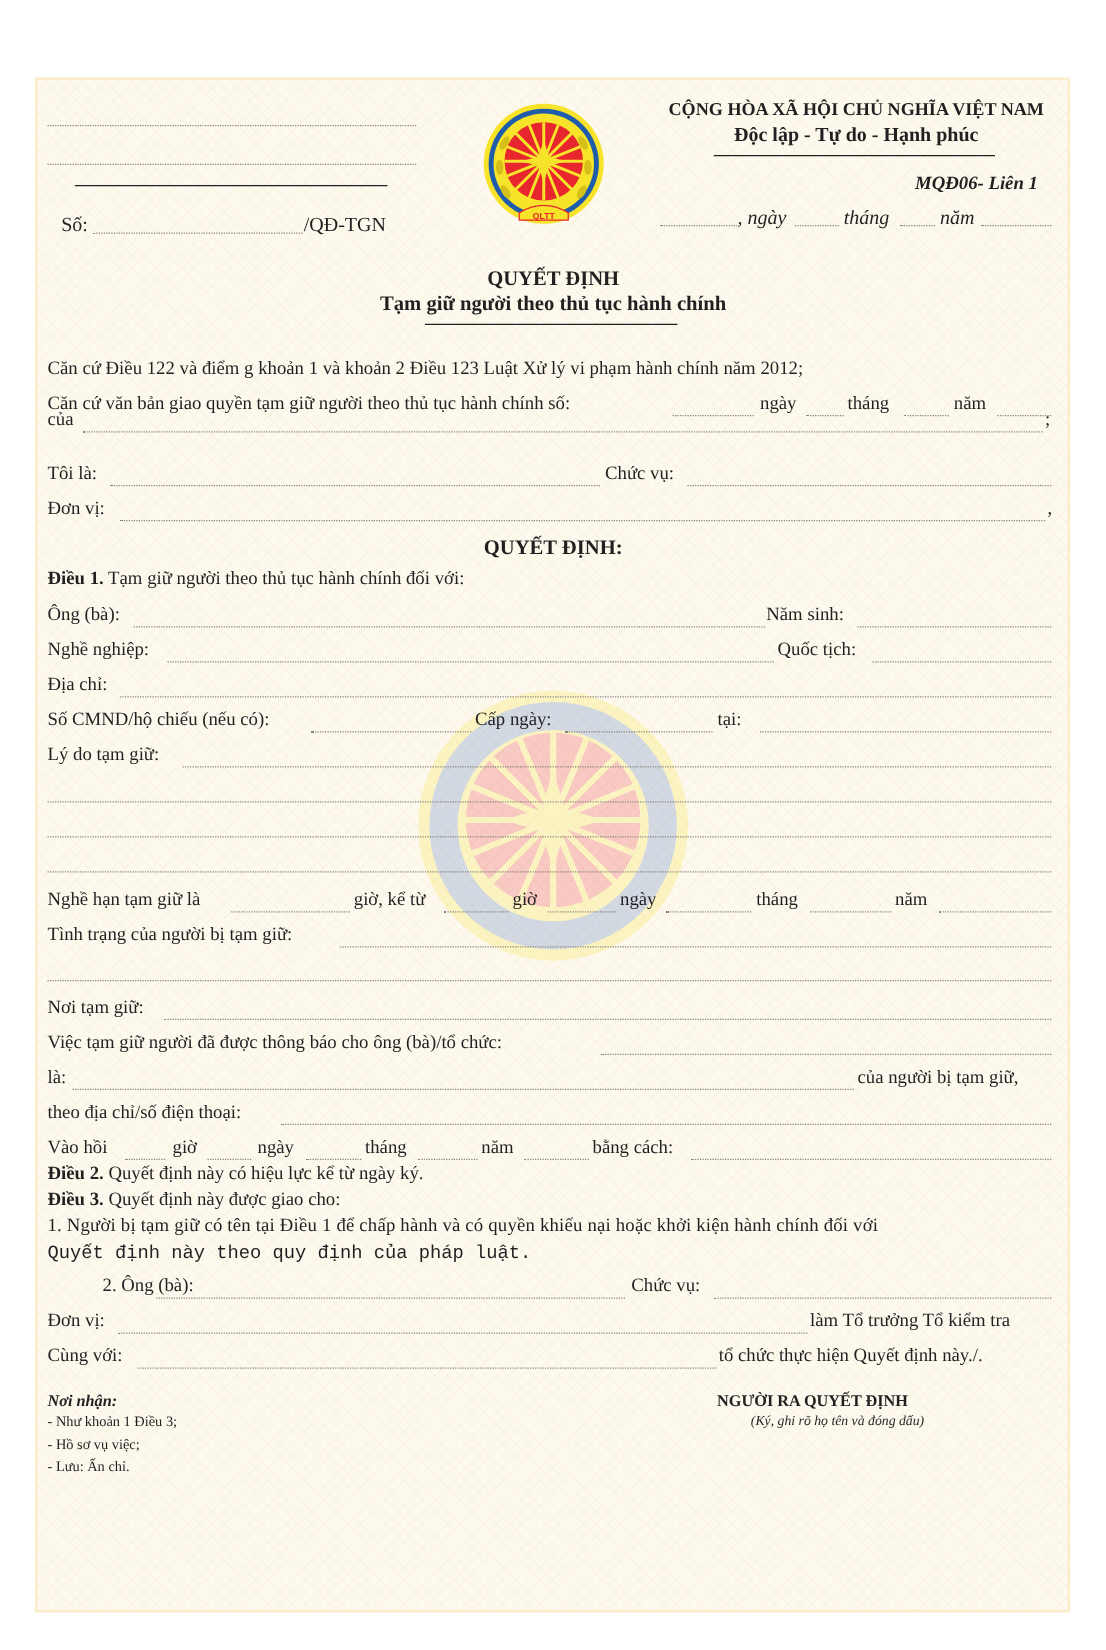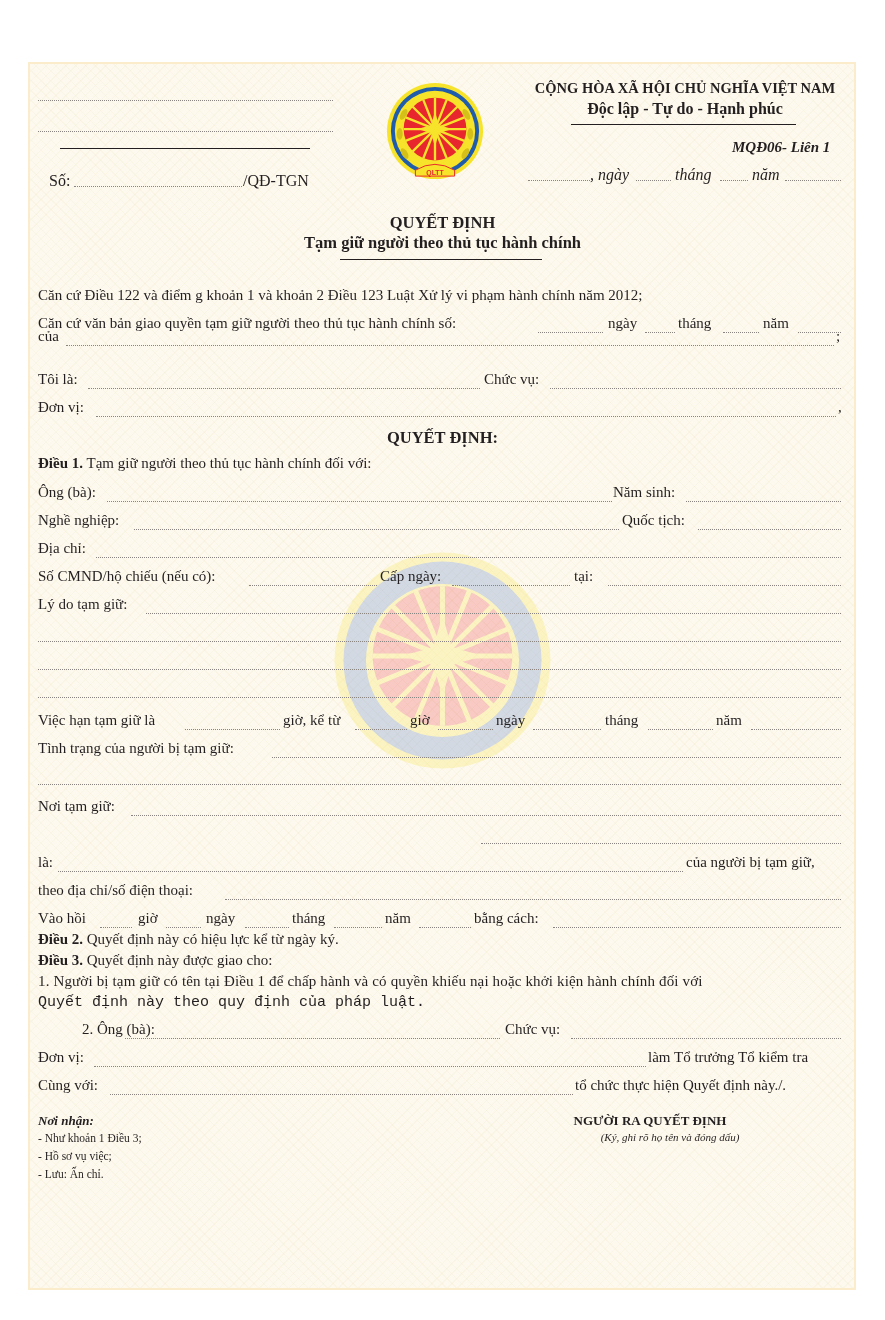--- a/index.html
+++ b/index.html
@@ -162,21 +162,21 @@
 </div>
 <div class="row" style="top:596px;">
   <span style="left:0;">Lý do tạm giữ:</span>
   <div class="dots" style="left:108px; width:695px;"></div>
 </div>
 <div class="dots" style="left:38px; top:641px; width:803px;"></div>
 <div class="dots" style="left:38px; top:669px; width:803px;"></div>
 <div class="dots" style="left:38px; top:697px; width:803px;"></div>
 
 <div class="row" style="top:712px;">
-  <span style="left:0;">Việc hạn tạm giữ là</span>
+  <span style="left:0;">Nghề hạn tạm giữ là</span>
   <div class="dots" style="left:147px; width:95px;"></div>
   <span style="left:245px;">giờ, kể từ</span>
   <div class="dots" style="left:317px; width:52px;"></div>
   <span style="left:372px;">giờ</span>
   <div class="dots" style="left:400px; width:55px;"></div>
   <span style="left:458px;">ngày</span>
   <div class="dots" style="left:495px; width:68px;"></div>
   <span style="left:567px;">tháng</span>
   <div class="dots" style="left:610px; width:65px;"></div>
   <span style="left:678px;">năm</span>
@@ -185,20 +185,21 @@
 <div class="row" style="top:740px;">
   <span style="left:0;">Tình trạng của người bị tạm giữ:</span>
   <div class="dots" style="left:234px; width:569px;"></div>
 </div>
 <div class="dots" style="left:38px; top:784px; width:803px;"></div>
 <div class="row" style="top:798px;">
   <span style="left:0;">Nơi tạm giữ:</span>
   <div class="dots" style="left:93px; width:710px;"></div>
 </div>
 <div class="row" style="top:826px;">
+  <span style="left:0;">Việc tạm giữ người đã được thông báo cho ông (bà)/tổ chức:</span>
   <div class="dots" style="left:443px; width:360px;"></div>
 </div>
 <div class="row" style="top:854px;">
   <span style="left:0;">là:</span>
   <div class="dots" style="left:20px; width:625px;"></div>
   <span style="left:648px;">của người bị tạm giữ,</span>
 </div>
 <div class="row" style="top:882px;">
   <span style="left:0;">theo địa chỉ/số điện thoại:</span>
   <div class="dots" style="left:187px; width:616px;"></div>

